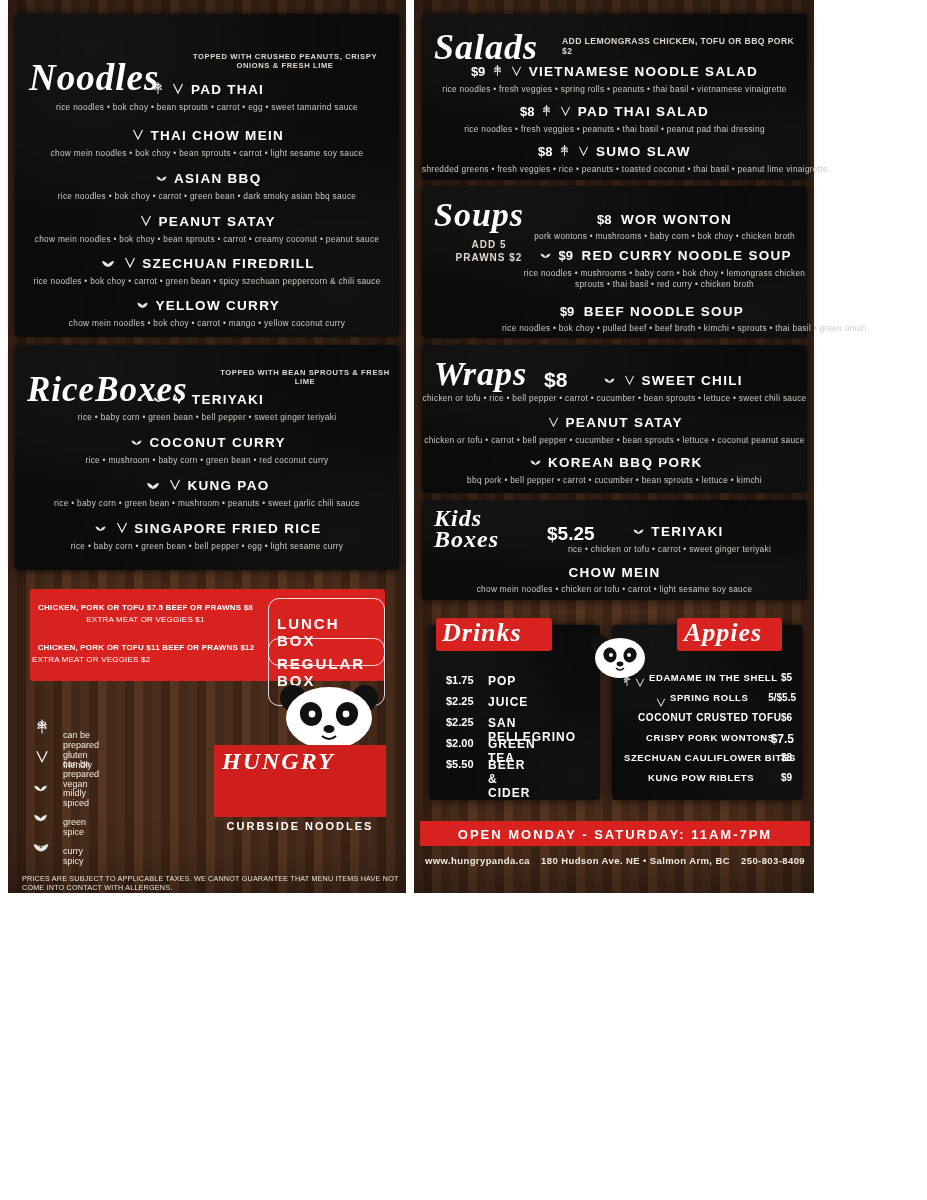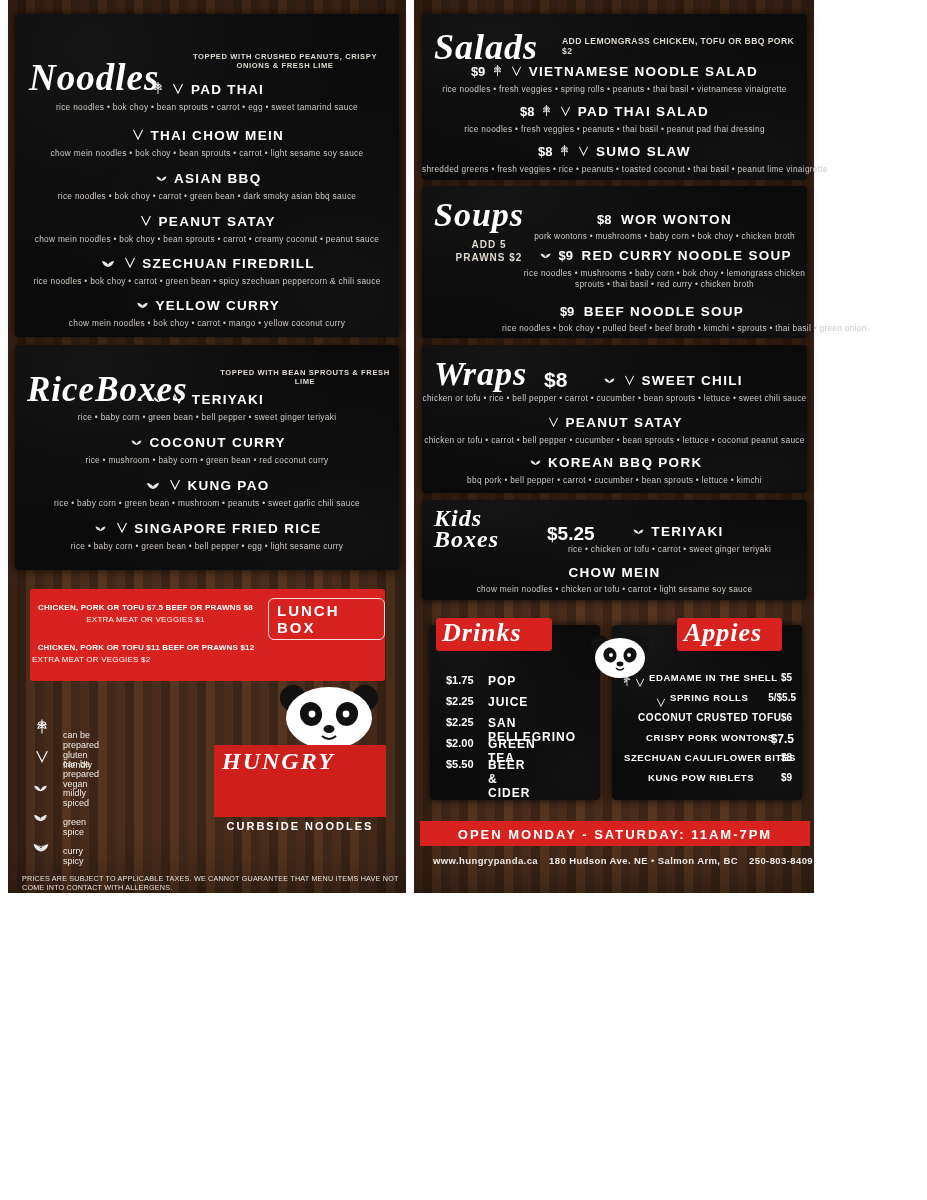--- a/index.html
+++ b/index.html
@@ -17,21 +17,21 @@
      pointer-events:none;border-radius:4px;}
   .sec-title{color:#fff;font-family:"Liberation Serif",serif;font-style:italic;font-weight:bold;letter-spacing:1px;}
   .item-name{color:#fff;font-weight:bold;letter-spacing:1.3px;font-size:13.5px;font-family:"Liberation Sans",sans-serif;}
   .desc{color:#cfc9c2;font-size:8.3px;letter-spacing:.3px;text-align:center;white-space:nowrap;}
   .price{color:#fff;font-weight:bold;font-size:13px;}
   .row{position:absolute;width:100%;text-align:center;}
   .ic{display:inline-block;vertical-align:middle;margin:0 2px;}
   .note{color:#ded8d0;font-size:8px;letter-spacing:.6px;}
   .redbox{position:absolute;background:#d8221f;border-radius:3px;}
   .redtxt{color:#fff;font-size:8px;letter-spacing:.2px;}
-  .lbbtn{color:#fff;font-weight:bold;font-size:15px;letter-spacing:2px;border:1.5px solid rgba(255,255,255,.85);padding:3px 8px;border-radius:6px;display:inline-block;}
+  .lbbtn{color:#fff;font-weight:bold;font-size:15px;letter-spacing:2px;border:1.5px solid rgba(255,255,255,.85);padding:16px 8px;border-radius:11px;display:inline-block;}
   .legend{color:#efe9e2;font-size:9px;}
   .footer-bar{position:absolute;background:#d8221f;}
   .footer-txt{color:#fff;font-weight:bold;letter-spacing:2px;font-size:13px;text-align:center;}
   .fine{color:#e8e2da;font-size:7.2px;letter-spacing:.2px;}
   .panda{position:absolute;}
   .logo-red{position:absolute;background:#cf1f1c;}
   .wordmark{color:#fff;font-family:"Liberation Serif",serif;font-weight:bold;font-style:italic;}
   .sl{color:#fff;letter-spacing:2px;font-size:11px;font-weight:bold;}
 </style>
 </head>
@@ -175,20 +175,21 @@
         <div class="desc" style="margin-top:3px;">rice  •  baby corn  •  green bean  •  bell pepper  •  egg  •  light sesame curry</div>
       </div>
     </div>
 
     <div class="redbox" style="left:22px;top:589px;width:355px;height:92px;">
       <div class="redtxt" style="position:absolute;left:8px;top:14px;width:215px;text-align:center;font-weight:bold;">CHICKEN, PORK OR TOFU $7.5  BEEF OR PRAWNS  $8</div>
       <div class="redtxt" style="position:absolute;left:8px;top:26px;width:215px;text-align:center;">EXTRA MEAT OR VEGGIES  $1</div>
       <div style="position:absolute;left:238px;top:9px;"><span class="lbbtn">LUNCH BOX</span></div>
       <div class="redtxt" style="position:absolute;left:2px;top:54px;width:228px;text-align:center;font-weight:bold;">CHICKEN, PORK OR TOFU $11  BEEF OR PRAWNS  $12</div>
       <div class="redtxt" style="position:absolute;left:2px;top:66px;width:228px;text-align:left;">EXTRA MEAT OR VEGGIES  $2</div>
+      <div style="position:absolute;left:238px;top:49px;"><span class="lbbtn">REGULAR BOX</span></div>
     </div>
 
     <div style="position:absolute;left:22px;top:718px;">
       <div style="position:relative;height:29px;">
         <span style="position:absolute;left:5px;top:0;">
           <svg width="14" height="17" viewBox="0 0 12 14">
               <path d="M6 1 L6 13 M6 3 Q3 3 2.5 5.5 Q5 5.5 6 4 M6 3 Q9 3 9.5 5.5 Q7 5.5 6 4 M6 6 Q3 6 2.5 8.5 Q5 8.5 6 7 M6 6 Q9 6 9.5 8.5 Q7 8.5 6 7" stroke="#fff" fill="none" stroke-width="0.9"></path>
             </svg>
         </span>
         <span class="legend" style="position:absolute;left:33px;top:12px;">can be prepared gluten friendly</span>
@@ -446,19 +447,19 @@
         <circle cx="22" cy="22" r="2" fill="#fff"></circle>
         <circle cx="40" cy="22" r="2" fill="#fff"></circle>
         <ellipse cx="31" cy="31" rx="3.4" ry="2.4" fill="#111"></ellipse>
         <path d="M27 35 Q31 39 35 35" stroke="#111" stroke-width="1.4" fill="none"></path>
       </svg>
     </div>
 
     <div class="footer-bar" style="left:6px;top:821px;width:390px;height:25px;">
       <div class="footer-txt" style="position:absolute;top:6px;width:100%;">OPEN MONDAY - SATURDAY:  11AM-7PM</div>
     </div>
-    <div style="position:absolute;left:6px;top:855px;width:390px;text-align:center;color:#efe9e2;font-size:9.5px;font-weight:bold;letter-spacing:.4px;margin-left:8px;">
+    <div style="position:absolute;left:6px;top:855px;width:390px;text-align:center;color:#efe9e2;font-size:9.5px;font-weight:bold;letter-spacing:.4px;">
       <span>www.hungrypanda.ca</span>
       <span style="margin:0 8px;">180 Hudson Ave. NE  •  Salmon Arm, BC</span>
       <span>250-803-8409</span>
     </div>
   </div>
 </div>
 
 </body></html>

